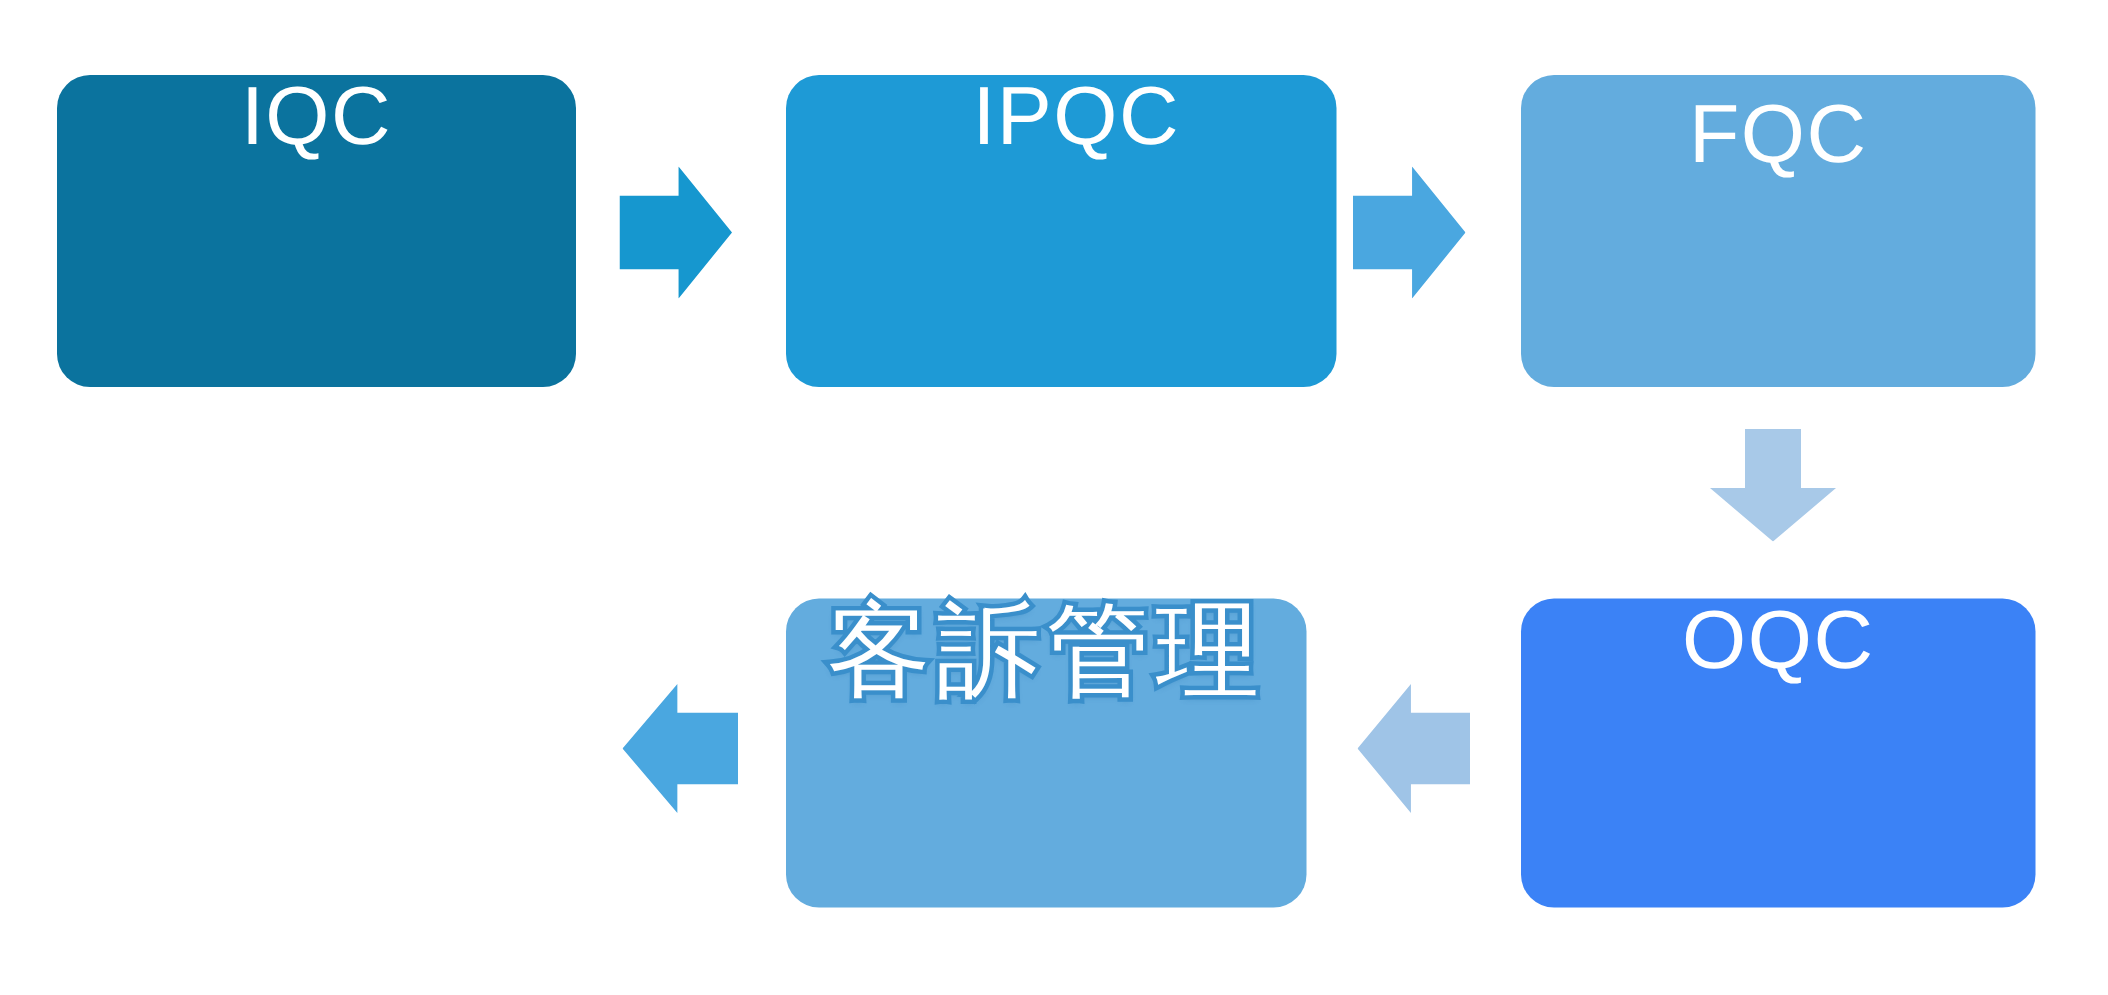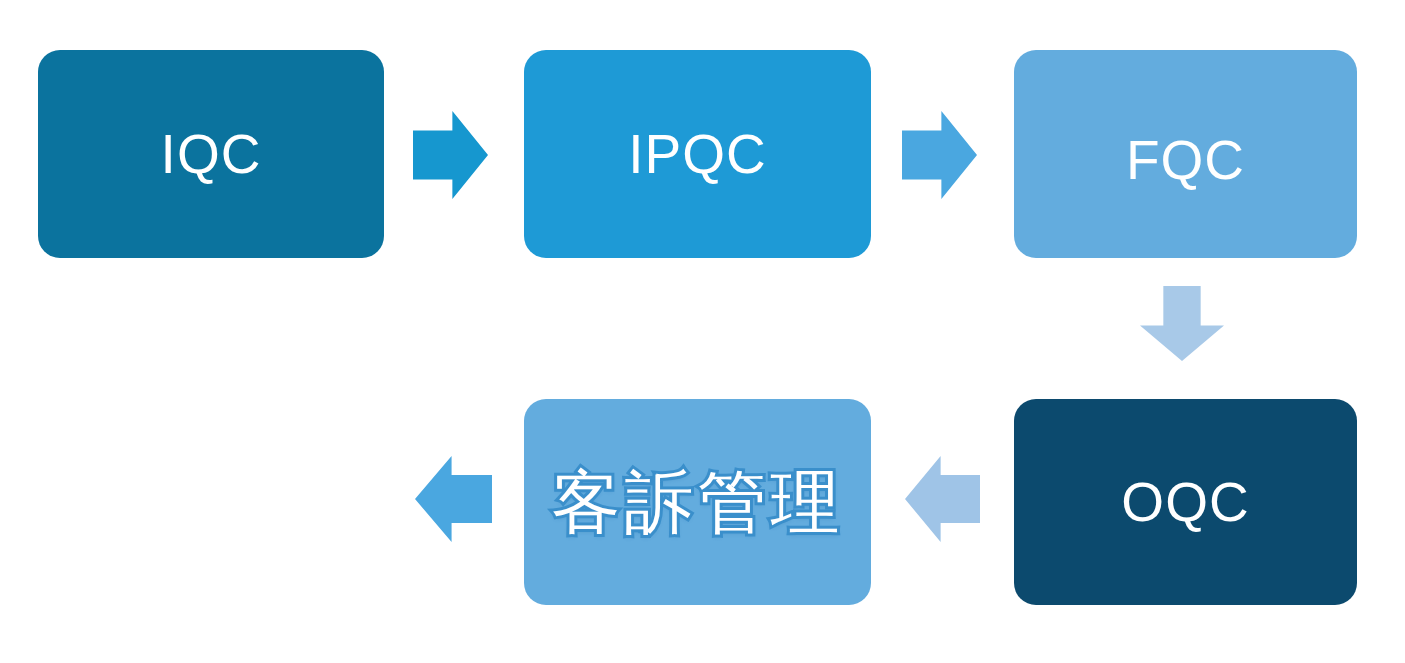--- a/index.html
+++ b/index.html
@@ -12,34 +12,33 @@
     position: relative;
     width: 1405px;
     height: 663px;
     background: #ffffff;
     overflow: hidden;
   }
   .box {
     position: absolute;
     border-radius: 22px;
     display: flex;
-    align-items: center;
     justify-content: center;
   }
   .box .label {
     color: #ffffff;
     font-size: 55px;
     font-weight: 300;
     letter-spacing: 1px;
     line-height: 1;
     user-select: none;
   }
   
   .pos-iqc  { left: 38px;  top: 50px;  width: 346px; height: 208px; }
-  .pos-ipqc { left: 524px; top: 50px;  width: 347px; height: 208px; }
+  .pos-ipqc { left: 524px; top: 50px;  width: 347px; height: 208px; padding-left: 20px; }
   .pos-fqc  { left: 1014px;top: 50px;  width: 343px; height: 208px; }
   
   .pos-capa { left: 38px;  top: 399px; width: 346px; height: 206px; }
   .pos-complaint { left: 524px; top: 399px; width: 347px; height: 206px; }
   .pos-oqc  { left: 1014px;top: 399px; width: 343px; height: 206px; }
 
   .arrow { position: absolute; }
   .pos-arrow-1 { left: 413px; top: 111px; width: 75px; height: 88px; }
   .pos-arrow-2 { left: 902px; top: 111px; width: 75px; height: 88px; }
   .pos-arrow-3 { left: 1140px; top: 286px; width: 84px; height: 75px; }
@@ -86,21 +85,21 @@
   </div>
 
 
   <div class="box pos-complaint" style="background: rgb(99, 172, 222);">
     <span class="outlined">
       <span class="stroke-layer" style="-webkit-text-stroke: 6px rgb(58, 143, 203);">客訴管理</span>
       <span class="fill-layer" style="color: rgb(255, 255, 255);">客訴管理</span>
     </span>
   </div>
 
-  <div class="box pos-oqc" style="background: #0c4a6e;">
+  <div class="box pos-oqc" style="background: #3b82f6;">
     <span class="label" style="color: rgb(255, 255, 255);">OQC</span>
   </div>
 
   <svg class="arrow pos-arrow-1" viewBox="0 0 80 90" preserveAspectRatio="none">
     <polygon points="0,20 42,20 42,0 80,45 42,90 42,70 0,70" fill="#1697CF"></polygon>
   </svg>
 
   <svg class="arrow pos-arrow-2" viewBox="0 0 80 90" preserveAspectRatio="none">
     <polygon points="0,20 42,20 42,0 80,45 42,90 42,70 0,70" fill="#4AA7E0"></polygon>
   </svg>

